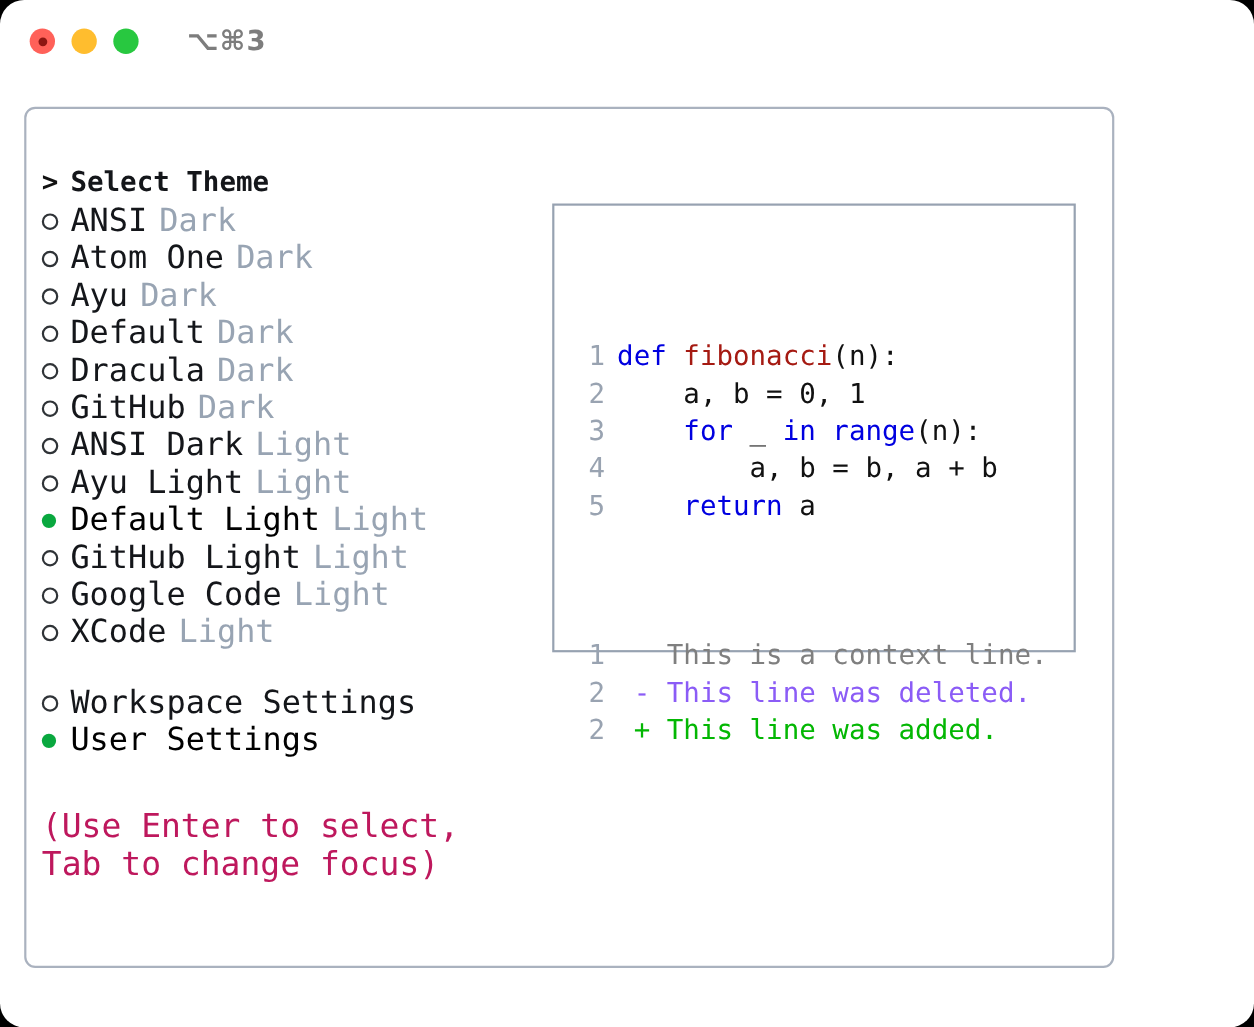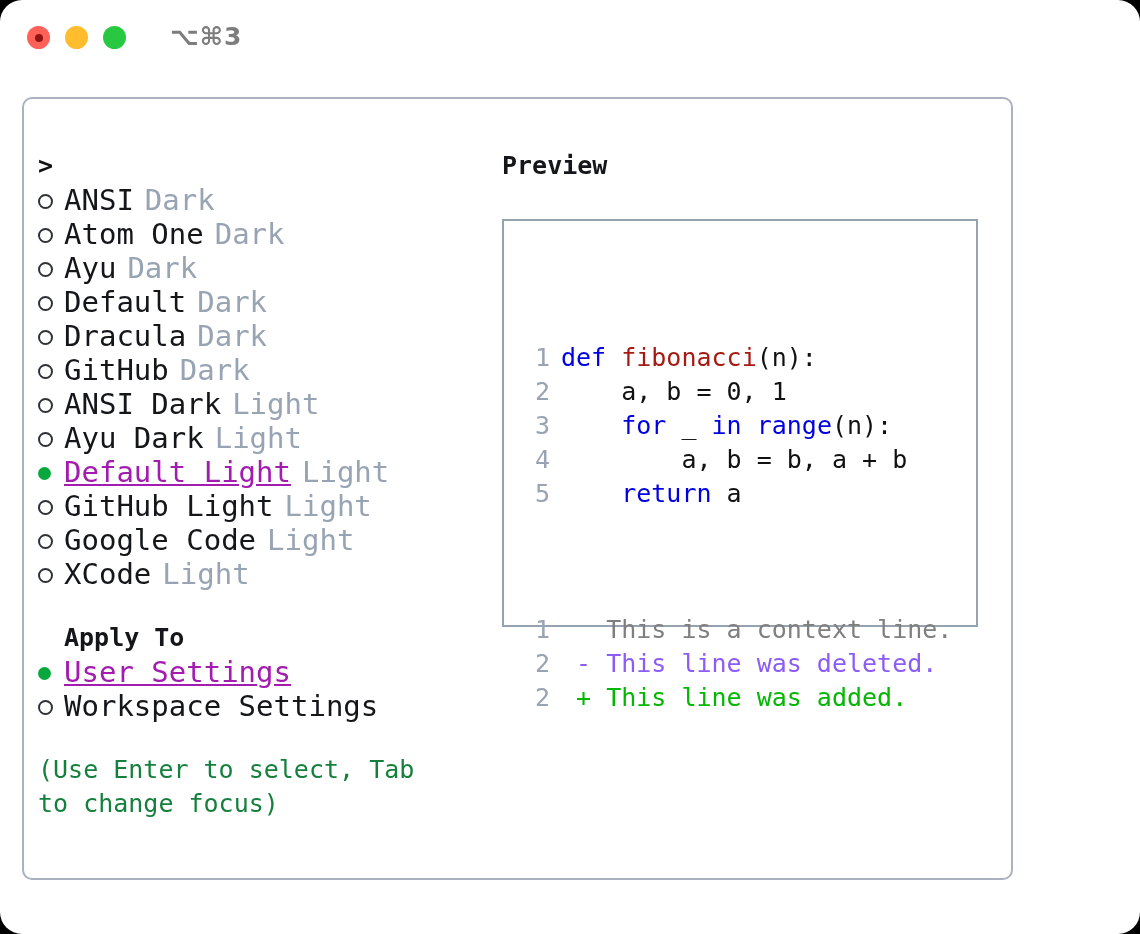--- a/index.html
+++ b/index.html
@@ -129,41 +129,41 @@
   }
   .bullet-dot.filled { background: #09a83f; }
   .bullet-dot.hollow {
     background: transparent;
     border: 2px solid #2f3337;
     width: 11px;
     height: 11px;
   }
 
   .label        { color: #14161a; }
-  .label.green  { color: #a21caf; text-decoration: underline; }
+  .label.green  { color: #000000; }
   .suffix       { color: #98a4b3; margin-left: 11px; }
 
   .section-head {
     display: flex;
     align-items: baseline;
     height: 34px;
     font-size: 25px;
     line-height: 34px;
     color: #14161a;
     font-weight: bold;
   }
   .section-head .marker { width: 26px; flex: 0 0 26px; }
   .spacer-md { height: 30px; }
 
   .hint {
-    color: #15803d;
-    font-size: 25px;
+    color: #be185d;
+    font-size: 30px;
     line-height: 34px;
     width: 410px;
-    margin-top: 0;
+    margin-top: 16px;
   }
 
   
   .right-col {
     position: absolute;
     left: 478px;
     top: 50px;
     width: 500px;
   }
   .preview-title {
@@ -222,20 +222,21 @@
     <div class="shortcut">⌥⌘3</div>
   </div>
 
   <div class="panel">
     <div class="panel-inner">
 
       <div class="left-col">
 
         <div class="section-head">
           <span class="marker marker-caret">&gt;</span>
+          <span>Select Theme</span>
         </div>
 
         <div id="theme-list">
             <div class="row">
               <span class="marker"><span class="bullet-dot hollow"></span></span>
               <span class="label">ANSI</span>
               <span class="suffix">Dark</span>
             </div>
             <div class="row">
               <span class="marker"><span class="bullet-dot hollow"></span></span>
@@ -262,21 +263,21 @@
               <span class="label">GitHub</span>
               <span class="suffix">Dark</span>
             </div>
             <div class="row">
               <span class="marker"><span class="bullet-dot hollow"></span></span>
               <span class="label">ANSI Dark</span>
               <span class="suffix">Light</span>
             </div>
             <div class="row">
               <span class="marker"><span class="bullet-dot hollow"></span></span>
-              <span class="label">Ayu Dark</span>
+              <span class="label">Ayu Light</span>
               <span class="suffix">Light</span>
             </div>
             <div class="row">
               <span class="marker"><span class="bullet-dot filled"></span></span>
               <span class="label green">Default Light</span>
               <span class="suffix">Light</span>
             </div>
             <div class="row">
               <span class="marker"><span class="bullet-dot hollow"></span></span>
               <span class="label">GitHub Light</span>
@@ -289,43 +290,38 @@
             </div>
             <div class="row">
               <span class="marker"><span class="bullet-dot hollow"></span></span>
               <span class="label">XCode</span>
               <span class="suffix">Light</span>
             </div>
           </div>
 
         <div class="spacer-md"></div>
 
-        <div class="section-head">
-          <span class="marker"></span>
-          <span>Apply To</span>
-        </div>
 
         <div id="apply-list">
+            <div class="row">
+              <span class="marker"><span class="bullet-dot hollow"></span></span>
+              <span class="label">Workspace Settings</span>
+            </div>
             <div class="row">
               <span class="marker"><span class="bullet-dot filled"></span></span>
               <span class="label green">User Settings</span>
             </div>
-            <div class="row">
-              <span class="marker"><span class="bullet-dot hollow"></span></span>
-              <span class="label">Workspace Settings</span>
-            </div>
           </div>
 
         <div class="spacer-md"></div>
 
         <div class="hint">(Use Enter to select, Tab to change focus)</div>
       </div>
 
       <div class="right-col">
-        <div class="preview-title">Preview</div>
 
         <div class="preview-box">
           <div class="code">
             <div id="code-lines"><div class="code-line"><span class="gutter">1</span><span class="code-text"><span class="tok-kw">def </span><span class="tok-fn">fibonacci</span><span class="tok-plain">(n):</span></span></div><div class="code-line"><span class="gutter">2</span><span class="code-text"><span class="tok-plain">    a, b = 0, 1</span></span></div><div class="code-line"><span class="gutter">3</span><span class="code-text"><span class="tok-plain">    </span><span class="tok-kw">for</span><span class="tok-plain"> _ </span><span class="tok-kw">in</span><span class="tok-plain"> </span><span class="tok-kw">range</span><span class="tok-plain">(n):</span></span></div><div class="code-line"><span class="gutter">4</span><span class="code-text"><span class="tok-plain">        a, b = b, a + b</span></span></div><div class="code-line"><span class="gutter">5</span><span class="code-text"><span class="tok-plain">    </span><span class="tok-kw">return</span><span class="tok-plain"> a</span></span></div></div>
             <div class="diff-block" id="diff-lines"><div class="code-line"><span class="gutter">1</span><span class="code-text diff-ctx">   This is a context line.</span></div><div class="code-line"><span class="gutter">2</span><span class="code-text diff-del"> - This line was deleted.</span></div><div class="code-line"><span class="gutter">2</span><span class="code-text diff-add"> + This line was added.</span></div></div>
           </div>
         </div>
       </div>
 
     </div>

